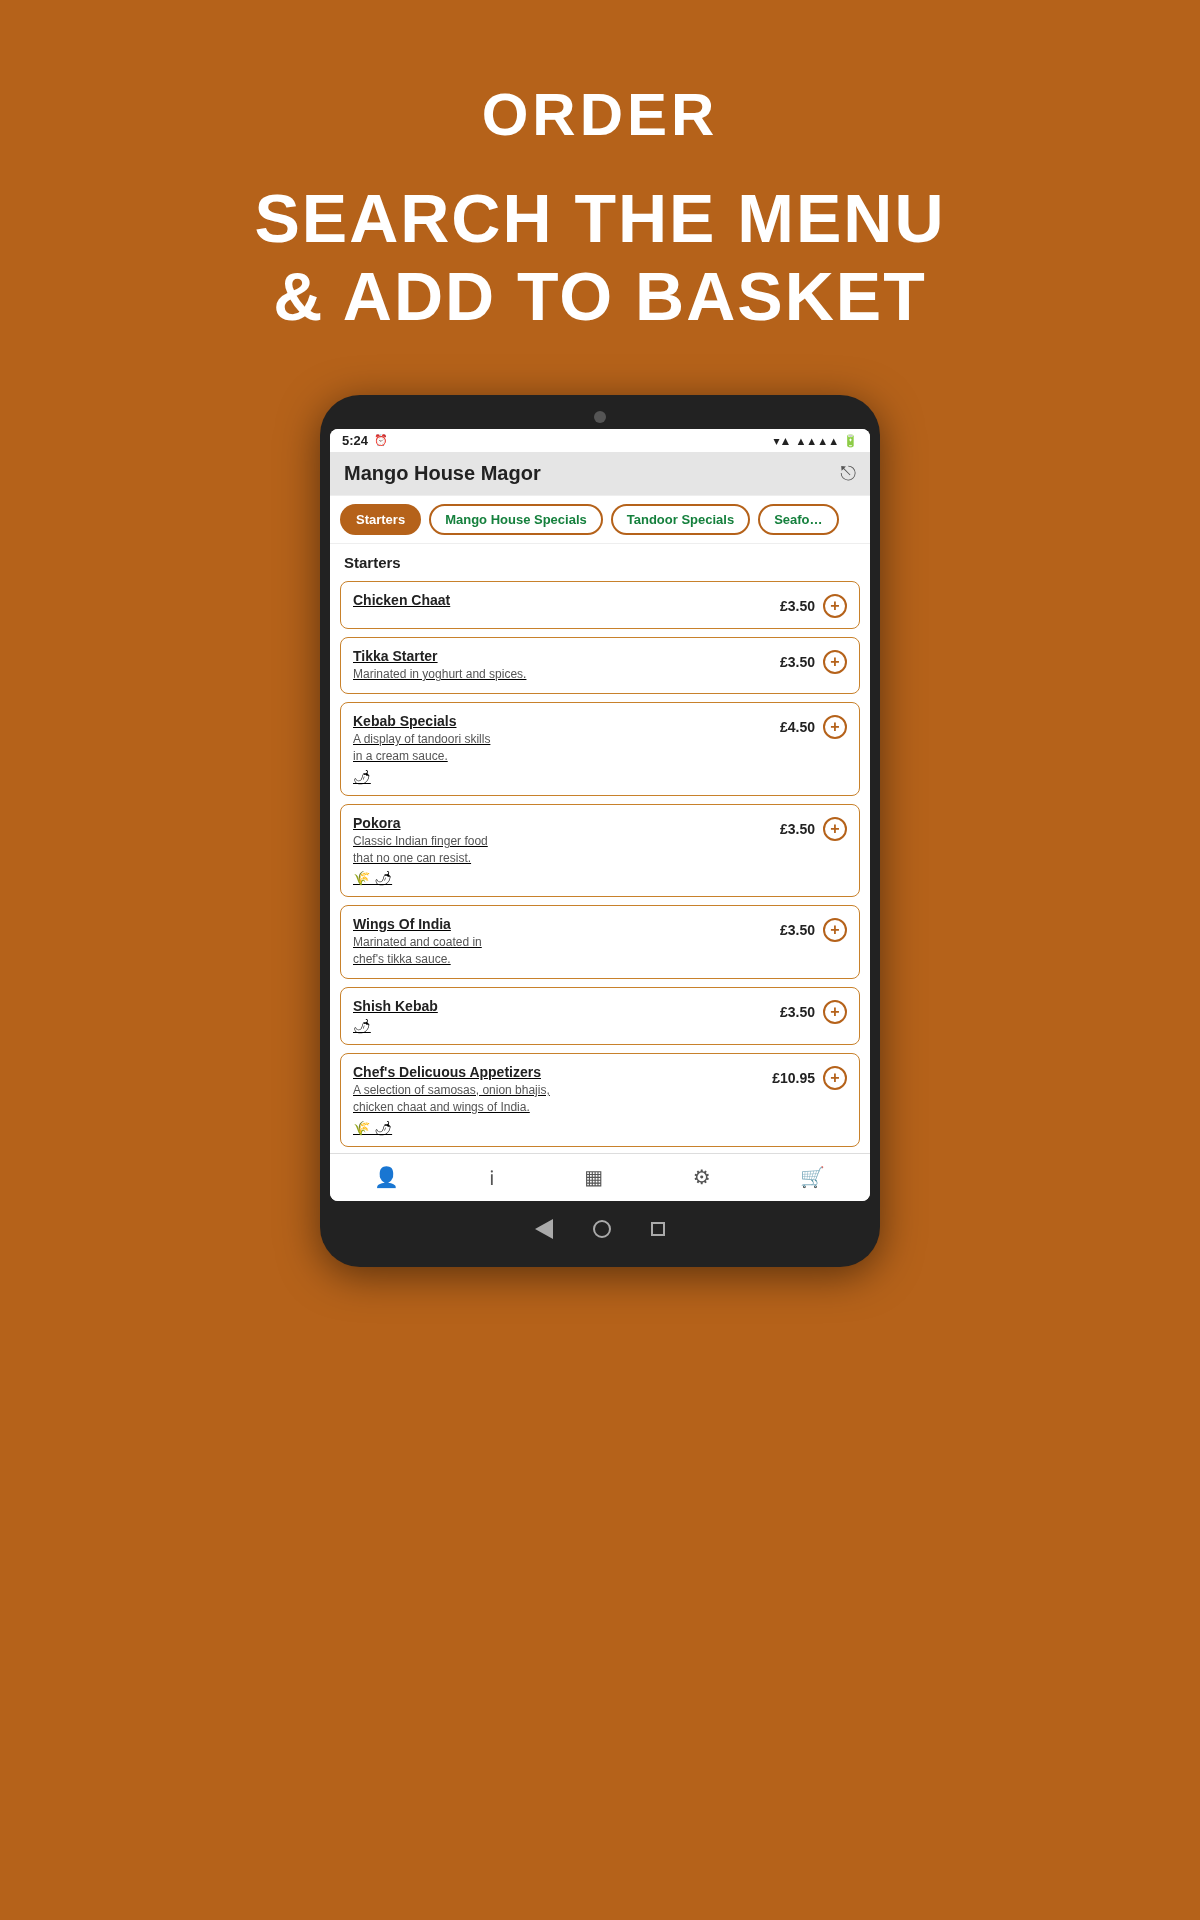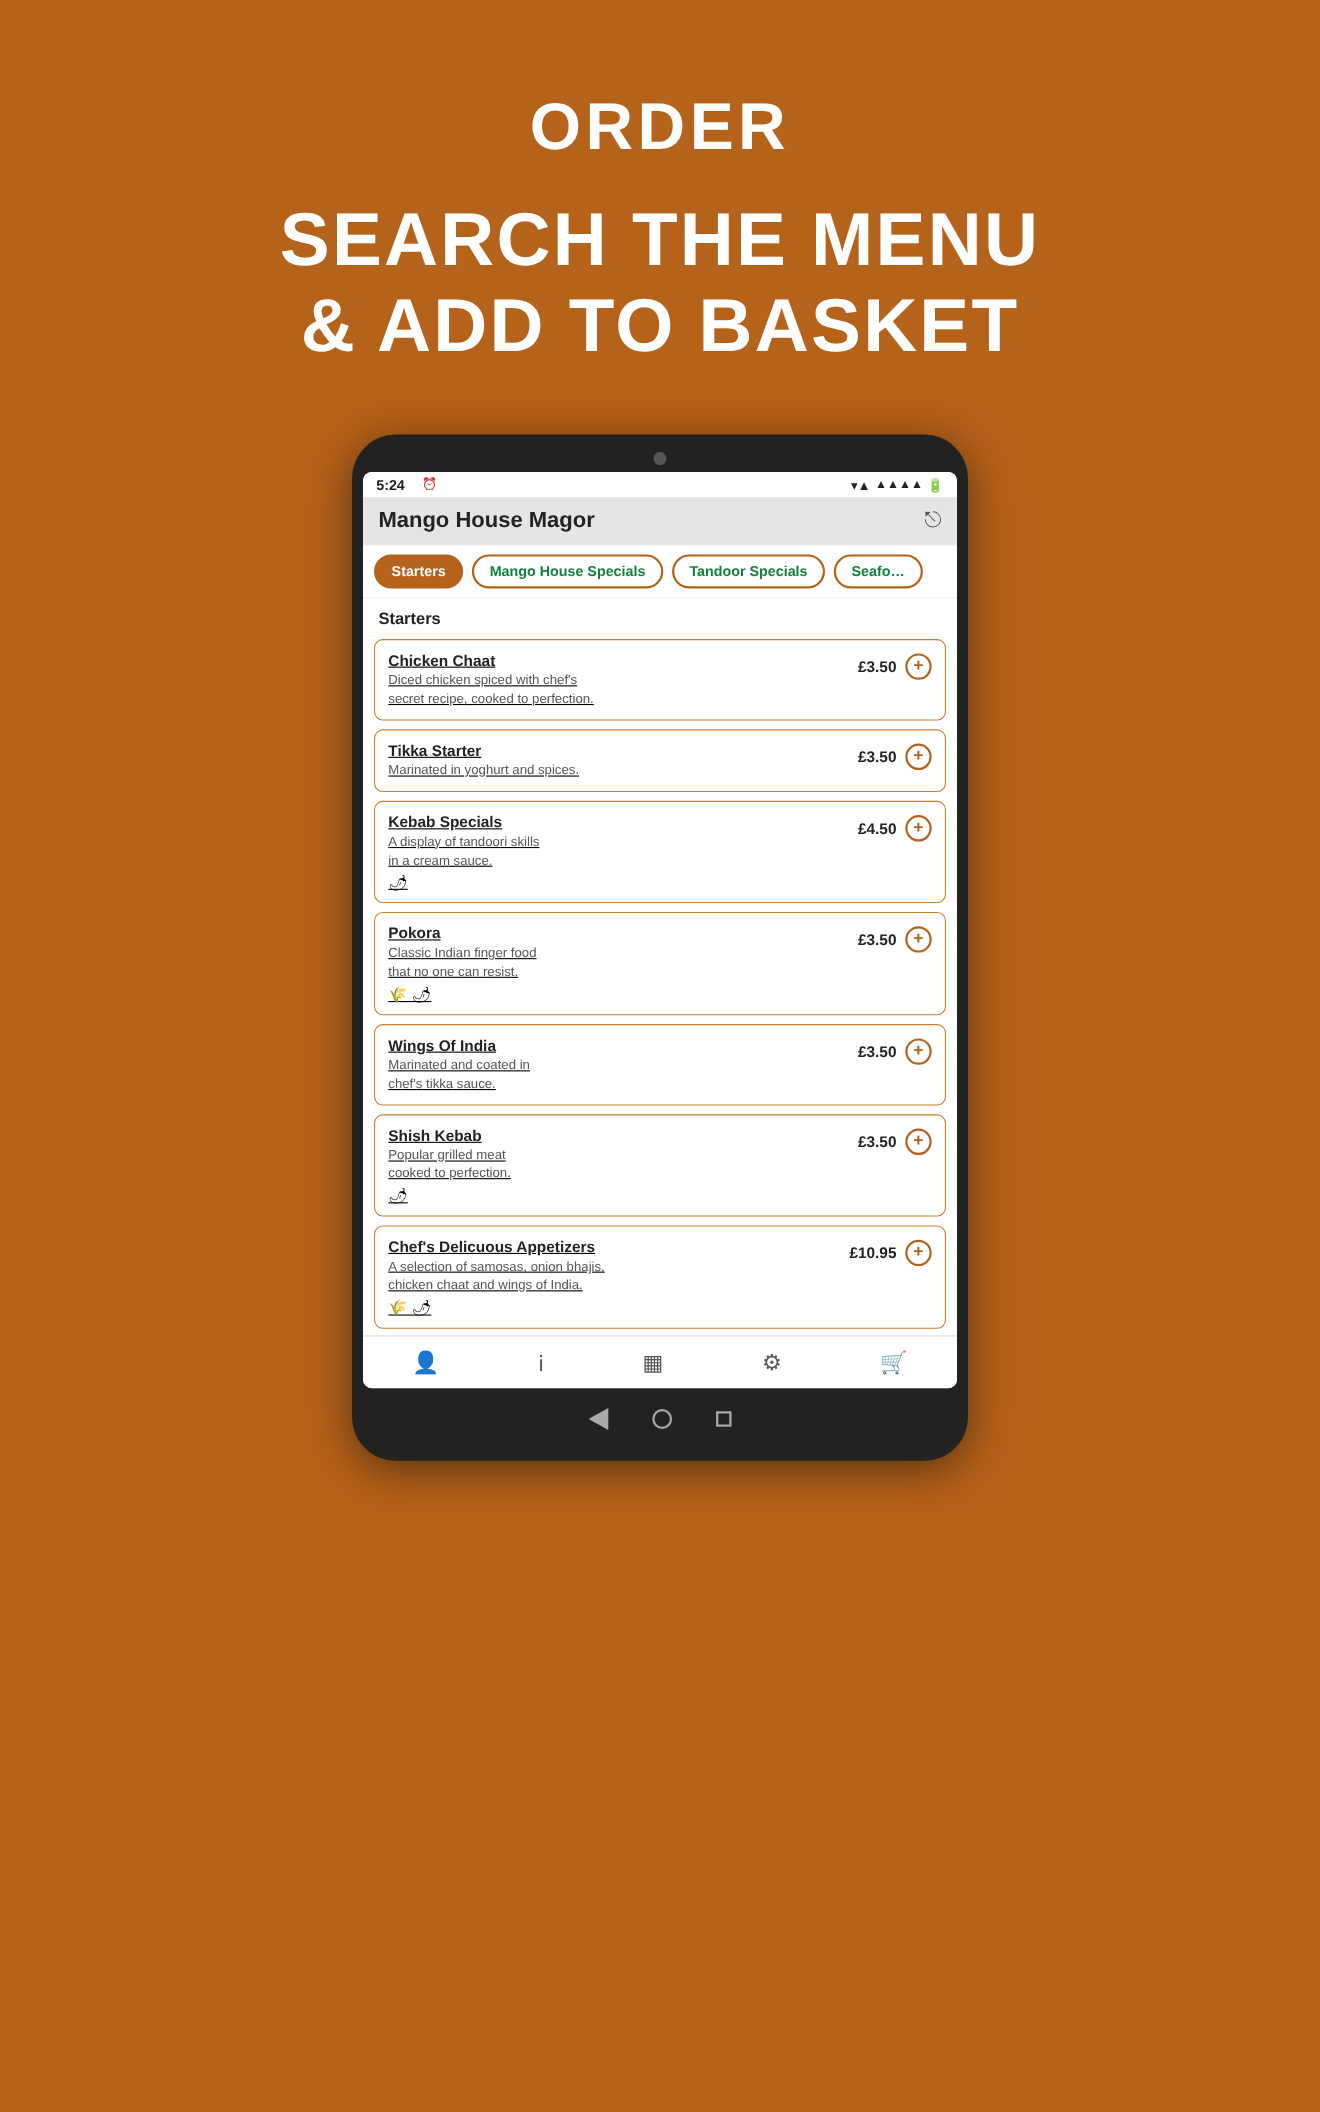--- a/index.html
+++ b/index.html
@@ -62,21 +62,21 @@
     }
     .status-bar {
       background: white;
       display: flex;
       justify-content: space-between;
       align-items: center;
       padding: 4px 12px;
       font-size: 12px;
       color: #222;
     }
-    .status-left { display: flex; align-items: center; gap: 16px; }
+    .status-left { display: flex; align-items: center; gap: 6px; }
     .status-right { display: flex; align-items: center; gap: 4px; }
     .status-time { font-weight: bold; font-size: 13px; }
     .app-header {
       display: flex;
       justify-content: space-between;
       align-items: center;
       padding: 10px 14px;
       background: #e5e5e5;
       border-bottom: 1px solid #eee;
     }
@@ -258,21 +258,20 @@
       <div class="tab-item">Seafo…</div>
     </div>
 
     <div class="section-header">Starters</div>
 
     <div class="menu-list">
 
       <div class="menu-item">
         <div class="menu-item-left">
           <div class="menu-item-name">Chicken Chaat</div>
-          <div class="menu-item-desc">Diced chicken spiced with chef's<br>secret recipe, cooked to perfection.</div>
         </div>
         <div class="menu-item-right">
           <span class="menu-item-price">£3.50</span>
           <div class="add-btn">+</div>
         </div>
       </div>
 
       <div class="menu-item">
         <div class="menu-item-left">
           <div class="menu-item-name">Tikka Starter</div>
@@ -315,21 +314,20 @@
         </div>
         <div class="menu-item-right">
           <span class="menu-item-price">£3.50</span>
           <div class="add-btn">+</div>
         </div>
       </div>
 
       <div class="menu-item">
         <div class="menu-item-left">
           <div class="menu-item-name">Shish Kebab</div>
-          <div class="menu-item-desc">Popular grilled meat<br>cooked to perfection.</div>
           <div class="menu-item-icons">🌶</div>
         </div>
         <div class="menu-item-right">
           <span class="menu-item-price">£3.50</span>
           <div class="add-btn">+</div>
         </div>
       </div>
 
       <div class="menu-item">
         <div class="menu-item-left">

